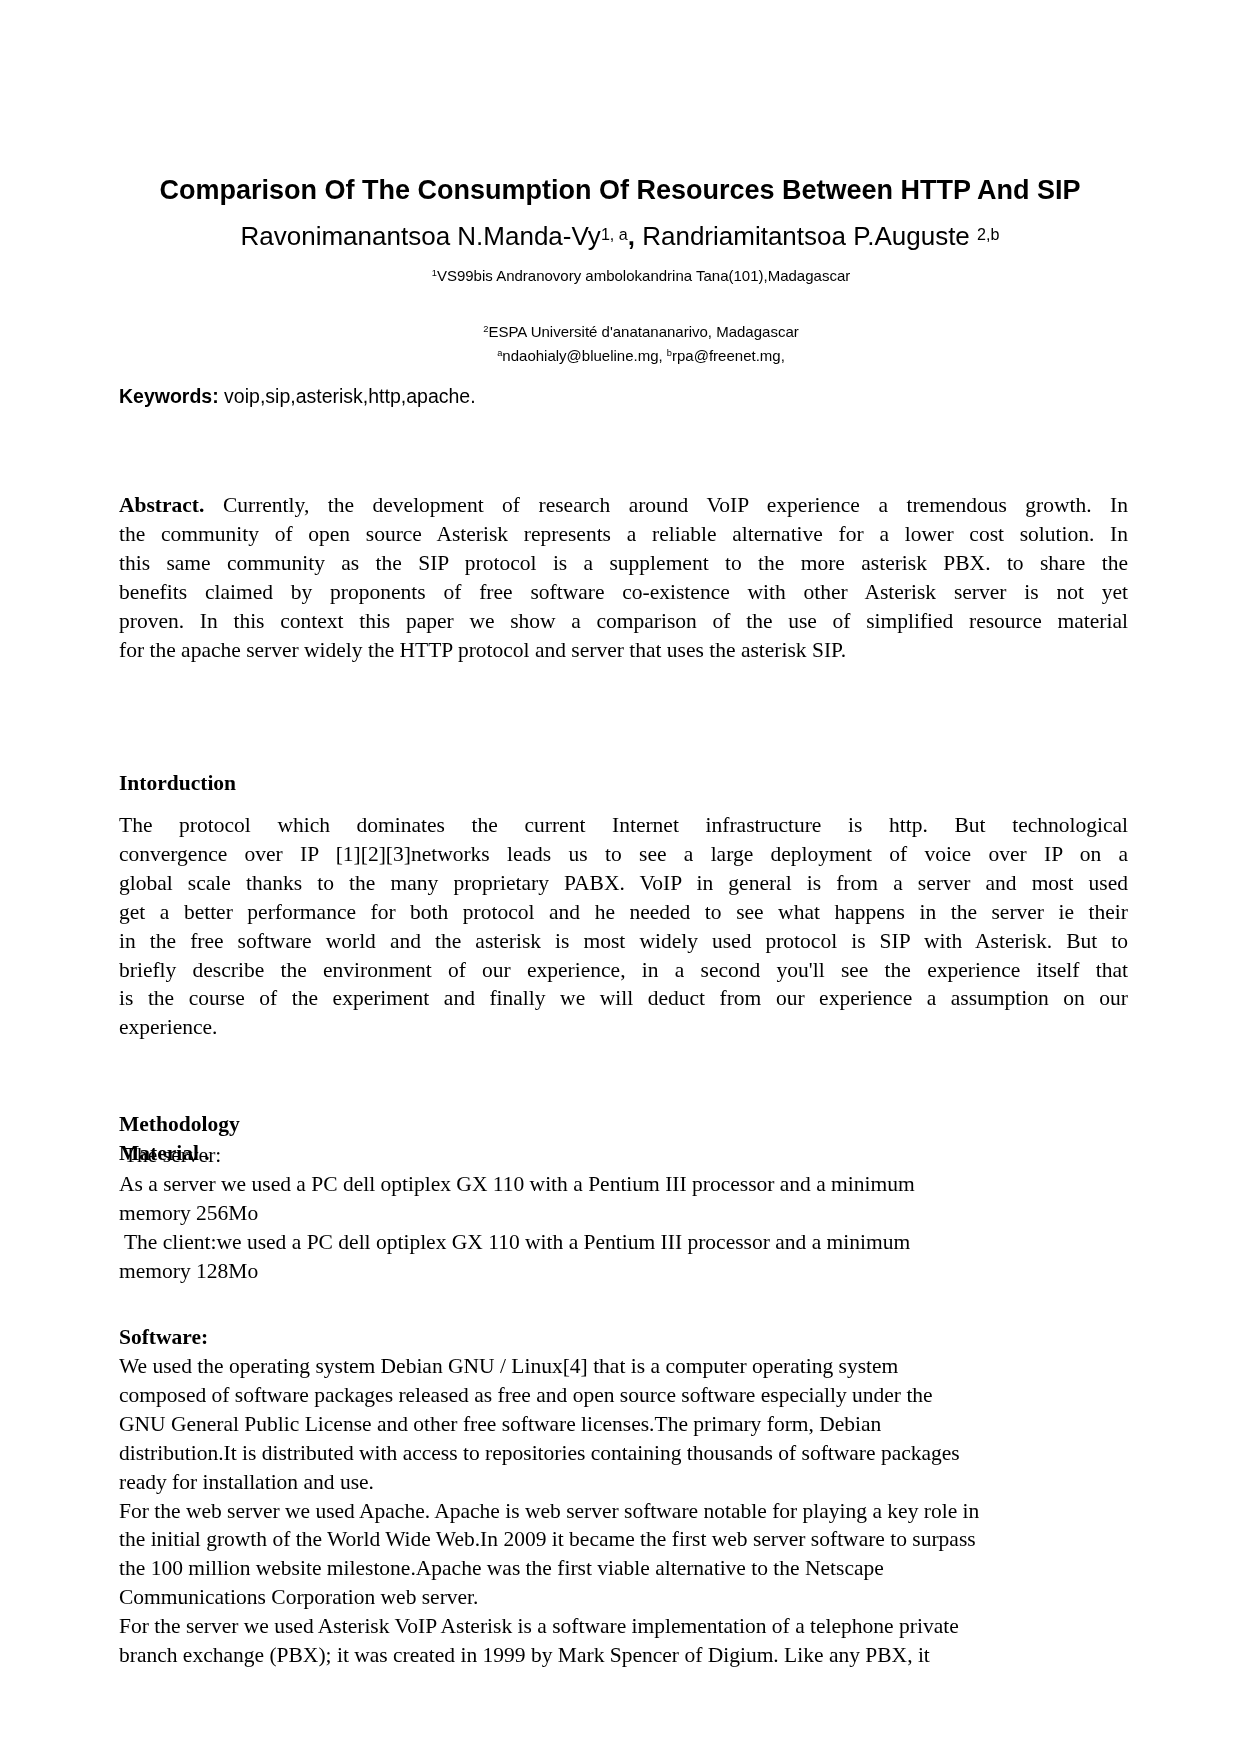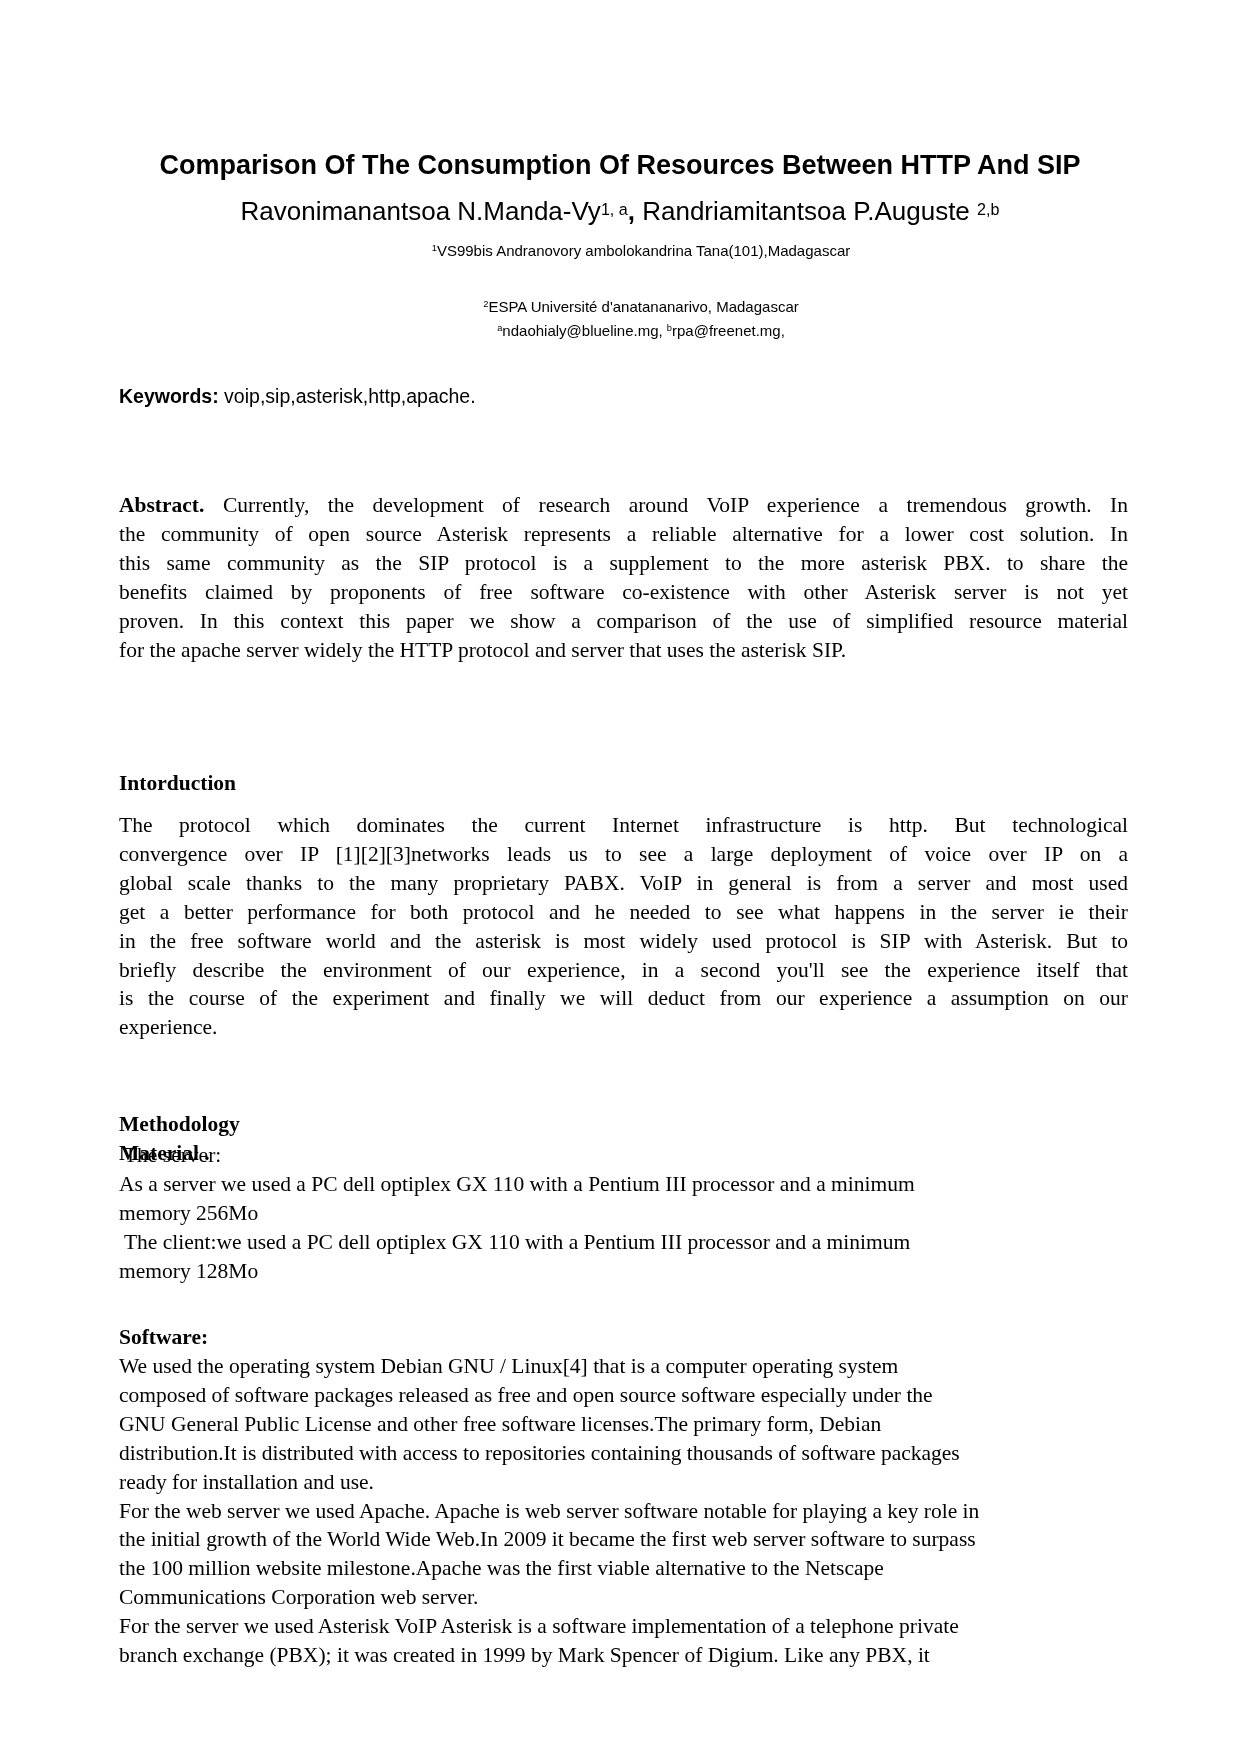--- a/index.html
+++ b/index.html
@@ -1,20 +1,20 @@
 <!DOCTYPE html>
 <html><head>
 <meta charset="utf-8">
 <style>
   html, body { margin:0; padding:0; background:#ffffff; }
   body { width:1240px; height:1755px; position:relative; overflow:hidden; color:#000; }
   .abs { position:absolute; }
   .sans { font-family:"Liberation Sans", sans-serif; }
   .serif { font-family:"Liberation Serif", serif;margin-top:44px; }
-  .center { left:0; width:1240px; text-align:center; white-space:nowrap; }
+  .center { left:0; width:1240px; text-align:center; white-space:nowrap;margin-top:25px; }
   .title { top:148px; font-size:27px; font-weight:bold; line-height:34px; }
   .authors { top:195px; font-size:26px; line-height:32px; }
   .aff { font-size:15px; line-height:21px;padding-left:21px; }
   sup { font-size:62%; vertical-align:top; position:relative; top:-2px; }
   .kw { left:119px; top:383px; font-size:19.5px; line-height:26px; white-space:nowrap; }
   .para { left:119px; width:1009px; font-size:21.5px; line-height:28.9px; }
   .line { display:block; white-space:nowrap; }
   .jline { display:block; text-align:justify; text-align-last:justify; white-space:nowrap; }
   .head { left:119px; font-size:21.5px; font-weight:bold; line-height:28px; white-space:nowrap; }
   b { font-weight:bold; }

